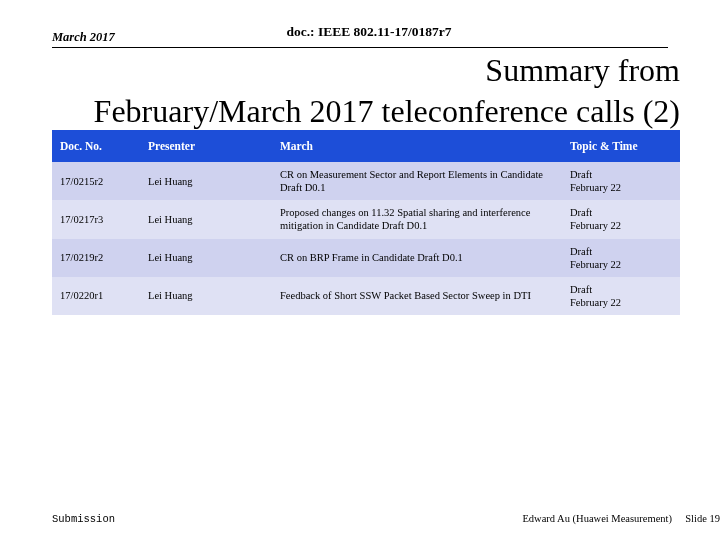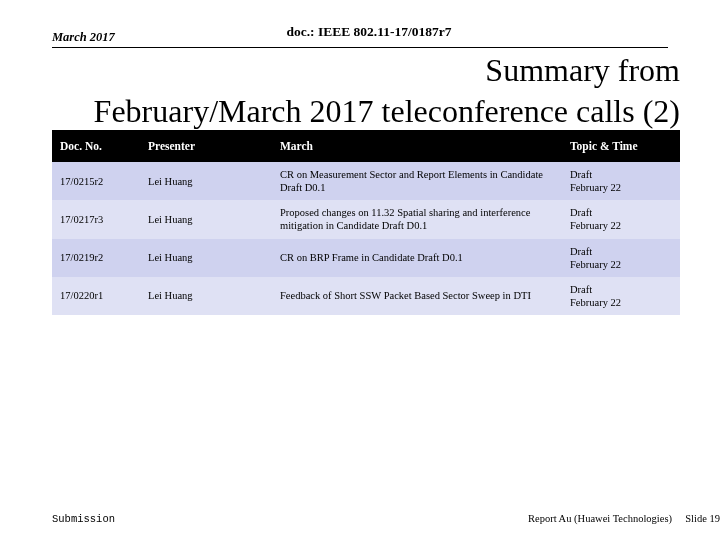--- a/index.html
+++ b/index.html
@@ -77,21 +77,21 @@
     border-collapse: collapse;
     width: 628px;
     table-layout: fixed;
   }
   table.doc-table col.c-doc   { width: 88px; }
   table.doc-table col.c-pres  { width: 132px; }
   table.doc-table col.c-title { width: 290px; }
   table.doc-table col.c-topic { width: 118px; }
 
   table.doc-table thead th {
-    background: #000000;
+    background: #1d4ed8;
     color: #ffffff;
     font-family: "Liberation Serif", serif;
     font-size: 11.5px;
     font-weight: bold;
     text-align: left;
     padding: 6px 8px;
     height: 20px;
     vertical-align: middle;
     border: none;
   }
@@ -212,14 +212,14 @@
         </td>
       </tr>
     </tbody>
   </table>
 </div>
 
 <div class="footer">
 
   <div class="footer-left">Submission</div>
   <div class="footer-center">Slide 19</div>
-  <div class="footer-right">Report Au (Huawei Technologies)</div>
+  <div class="footer-right">Edward Au (Huawei Measurement)</div>
 </div>
 
 </body></html>

